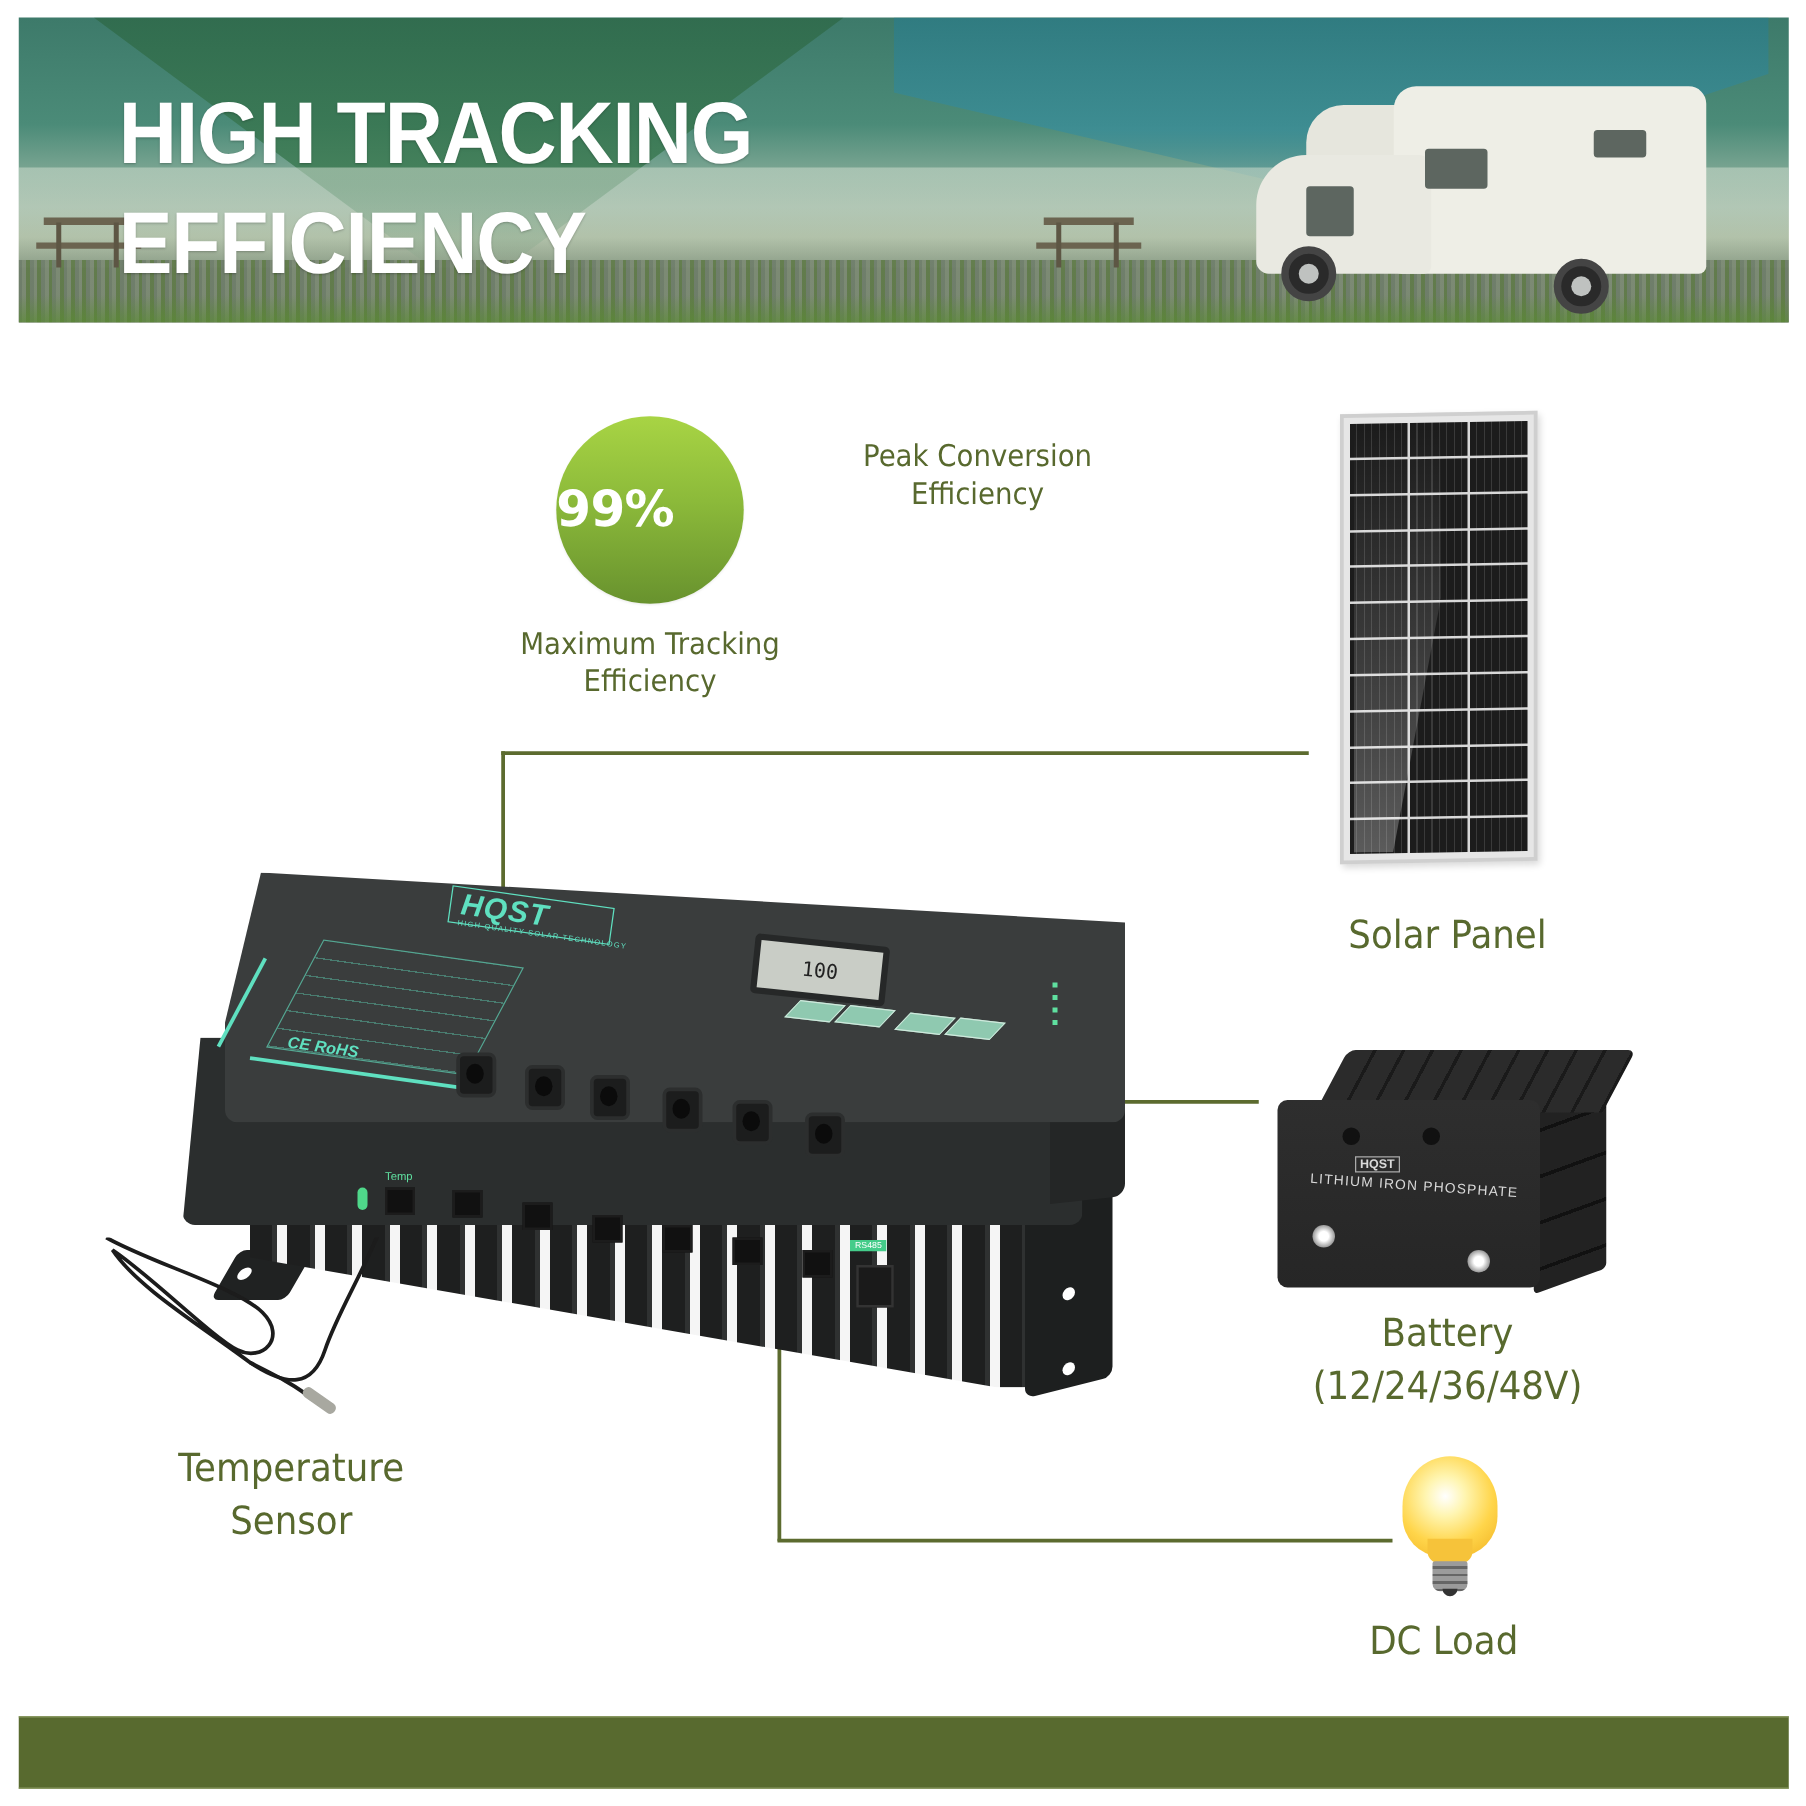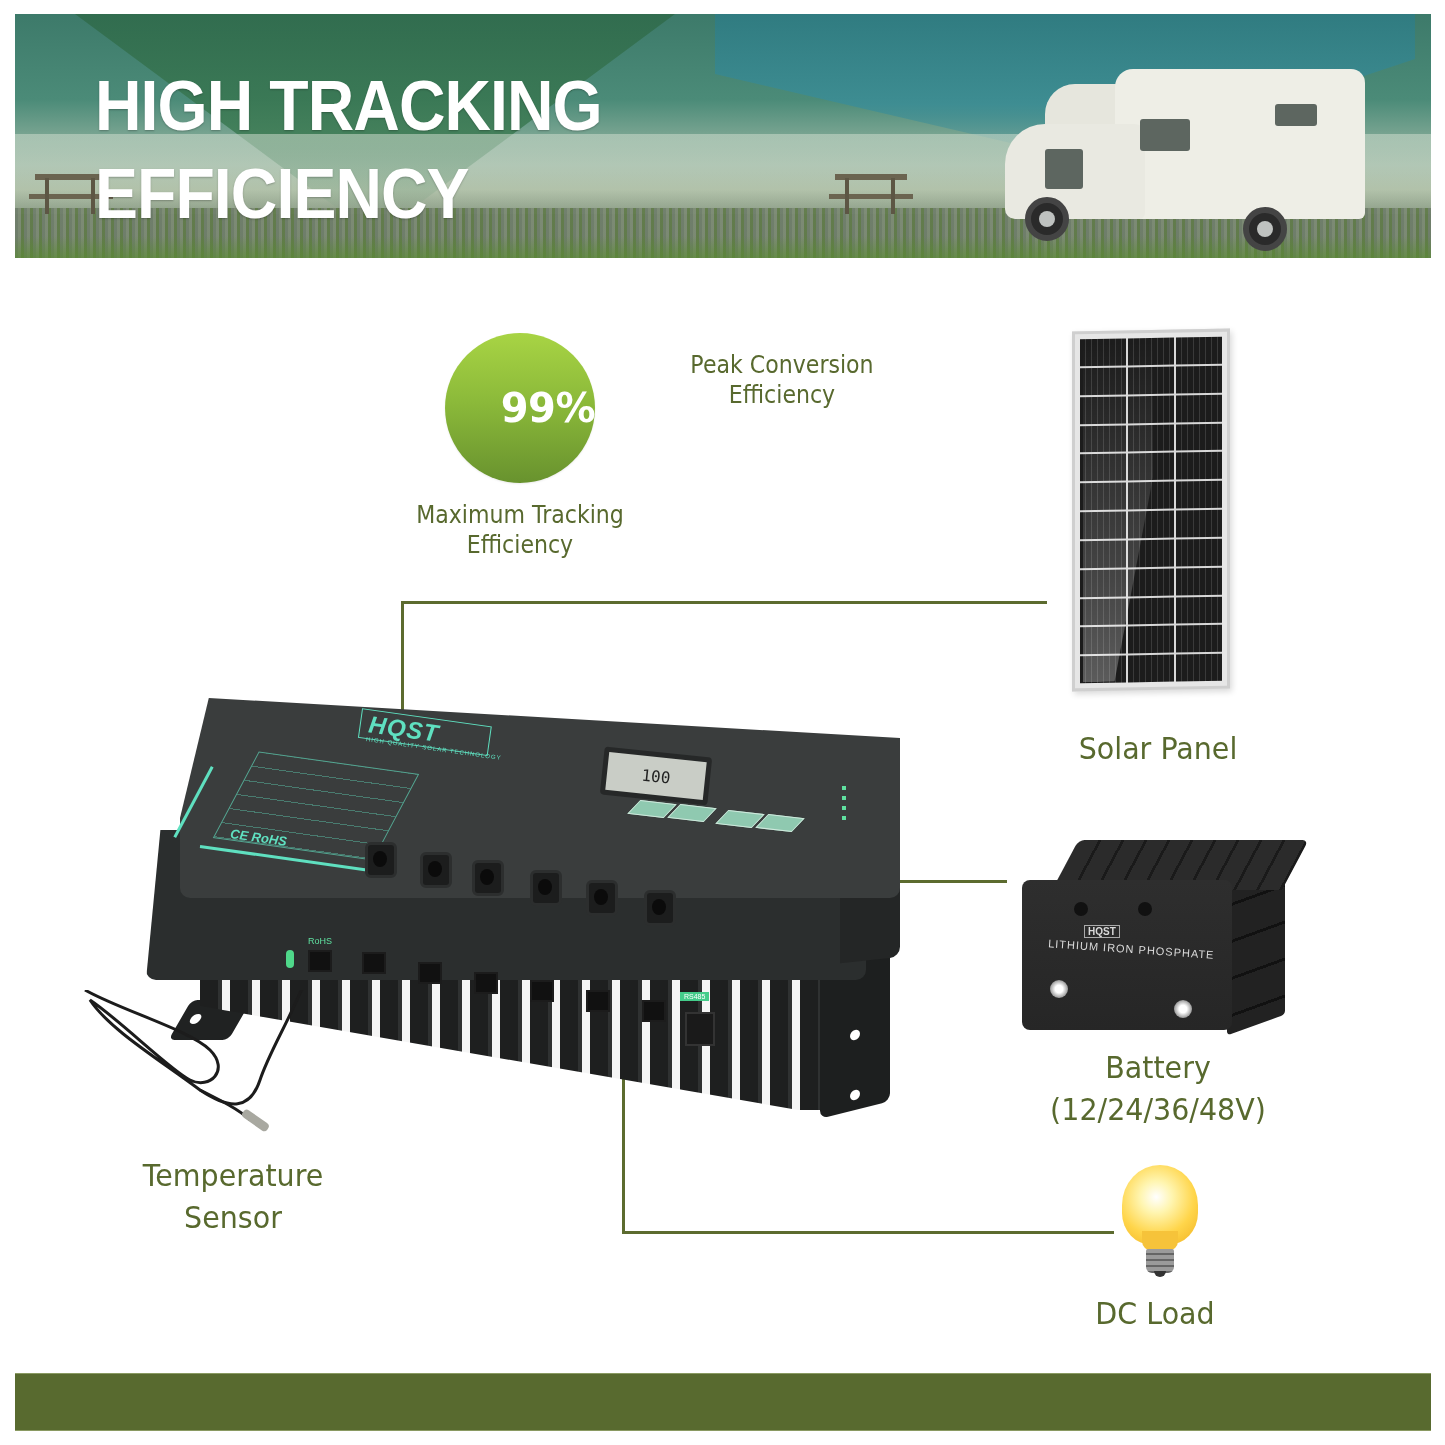--- a/index.html
+++ b/index.html
@@ -32,21 +32,21 @@
   .rv .cab { position:absolute; left:0; top:55px; width:140px; height:95px; background:#e9e9e1; border-radius:40px 10px 6px 10px; }
   .rv .over { position:absolute; left:40px; top:15px; width:120px; height:40px; background:#e6e6dd; border-radius:30px 6px 0 0; }
   .rv .win { position:absolute; background:#5d6660; border-radius:3px; }
   .rv .wheel { position:absolute; width:44px; height:44px; border-radius:50%; background:#2a2a2a; border:6px solid #444; box-sizing:border-box; }
   .rv .wheel::after { content:""; position:absolute; left:8px; top:8px; width:16px; height:16px; border-radius:50%; background:#bfc2c0; }
 
   
   .stat { position:absolute; width:280px; text-align:center; }
   .stat .circle { width:150px; height:150px; border-radius:50%; margin:0 auto;
     background: linear-gradient(180deg, #a8d444 0%, #8cba3a 45%, #68922e 100%);
-    display:flex; align-items:center; justify-content:flex-end; box-shadow:0 1px 2px rgba(0,0,0,0.08); }
+    display:flex; align-items:center; justify-content:flex-start; box-shadow:0 1px 2px rgba(0,0,0,0.08); }
   .stat .value { color:#ffffff; font-weight:700; font-size:40px; font-family:"DejaVu Sans", sans-serif; letter-spacing:-0.5px; }
   .stat .label { margin-top:17px; color:#58692e; font-family:"DejaVu Sans", sans-serif; font-size:24px; line-height:30px; transform:scaleX(0.92); }
 
   
   .comp-label { position:absolute; color:#58692e; font-family:"DejaVu Sans", sans-serif; font-size:31px; line-height:42px; text-align:center; transform:scaleX(0.92); transform-origin:center top; }
 
   .solar { position:absolute; left:1072px; top:330px; width:158px; height:360px; background:#e6e6e6; border:3px solid #cfcfcf; box-sizing:border-box; padding:5px; box-shadow:2px 3px 6px rgba(0,0,0,0.15); transform:skewY(-1deg); }
   .solar .grid { width:100%; height:100%; display:grid; grid-template-columns:repeat(3,1fr); grid-template-rows:repeat(12,1fr); gap:2px; background:#d8d8d8; }
   .solar .cell { background: repeating-linear-gradient(90deg, #1c1c1c 0 5px, #3a3a3a 5px 6px); }
   .solar .sheen { position:absolute; left:8px; top:8px; width:70px; height:340px; background:linear-gradient(180deg, rgba(255,255,255,0) 0%, rgba(255,255,255,0.18) 70%, rgba(255,255,255,0.28) 100%); pointer-events:none; clip-path:polygon(0 0, 100% 0, 100% 40%, 45% 100%, 0 100%); }
@@ -273,21 +273,21 @@
   <div class="led" style="left:702px; top:126px;"></div>
 
   <div class="term" style="left:225px; top:152px;"></div>
   <div class="term" style="left:280px; top:162px;"></div>
   <div class="term" style="left:332px; top:170px;"></div>
   <div class="term" style="left:390px; top:180px;"></div>
   <div class="term" style="left:446px; top:190px;"></div>
   <div class="term" style="left:504px; top:200px;"></div>
 
   <div class="thermo"></div>
-  <div class="temp-label">RoHS</div>
+  <div class="temp-label">Temp</div>
   <div class="port" style="left:168px; top:260px;"></div>
   <div class="port" style="left:222px; top:262px;"></div>
   <div class="port" style="left:278px; top:272px;"></div>
   <div class="port" style="left:334px; top:282px;"></div>
   <div class="port" style="left:390px; top:290px;"></div>
   <div class="port" style="left:446px; top:300px;"></div>
   <div class="port" style="left:502px; top:310px;"></div>
   <div class="rjlabel">RS485</div>
   <div class="rj"></div>
 </div>

